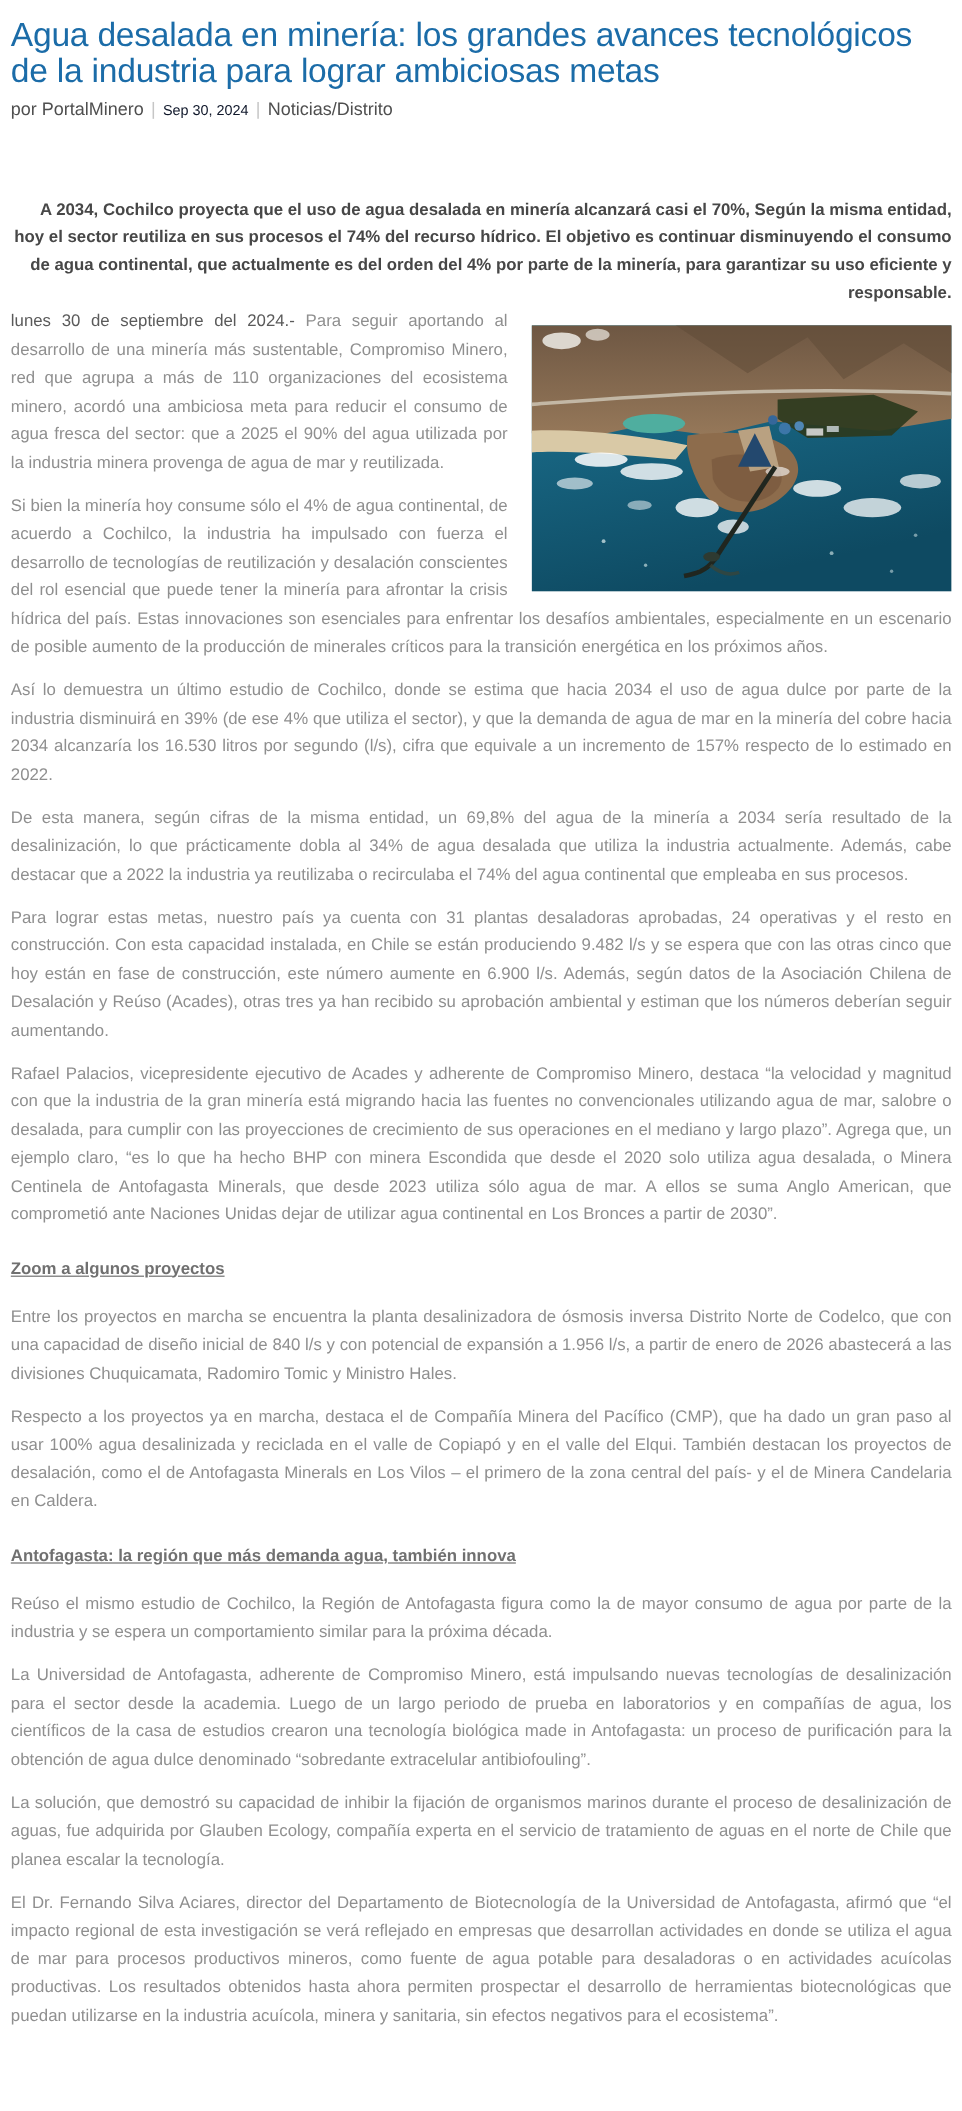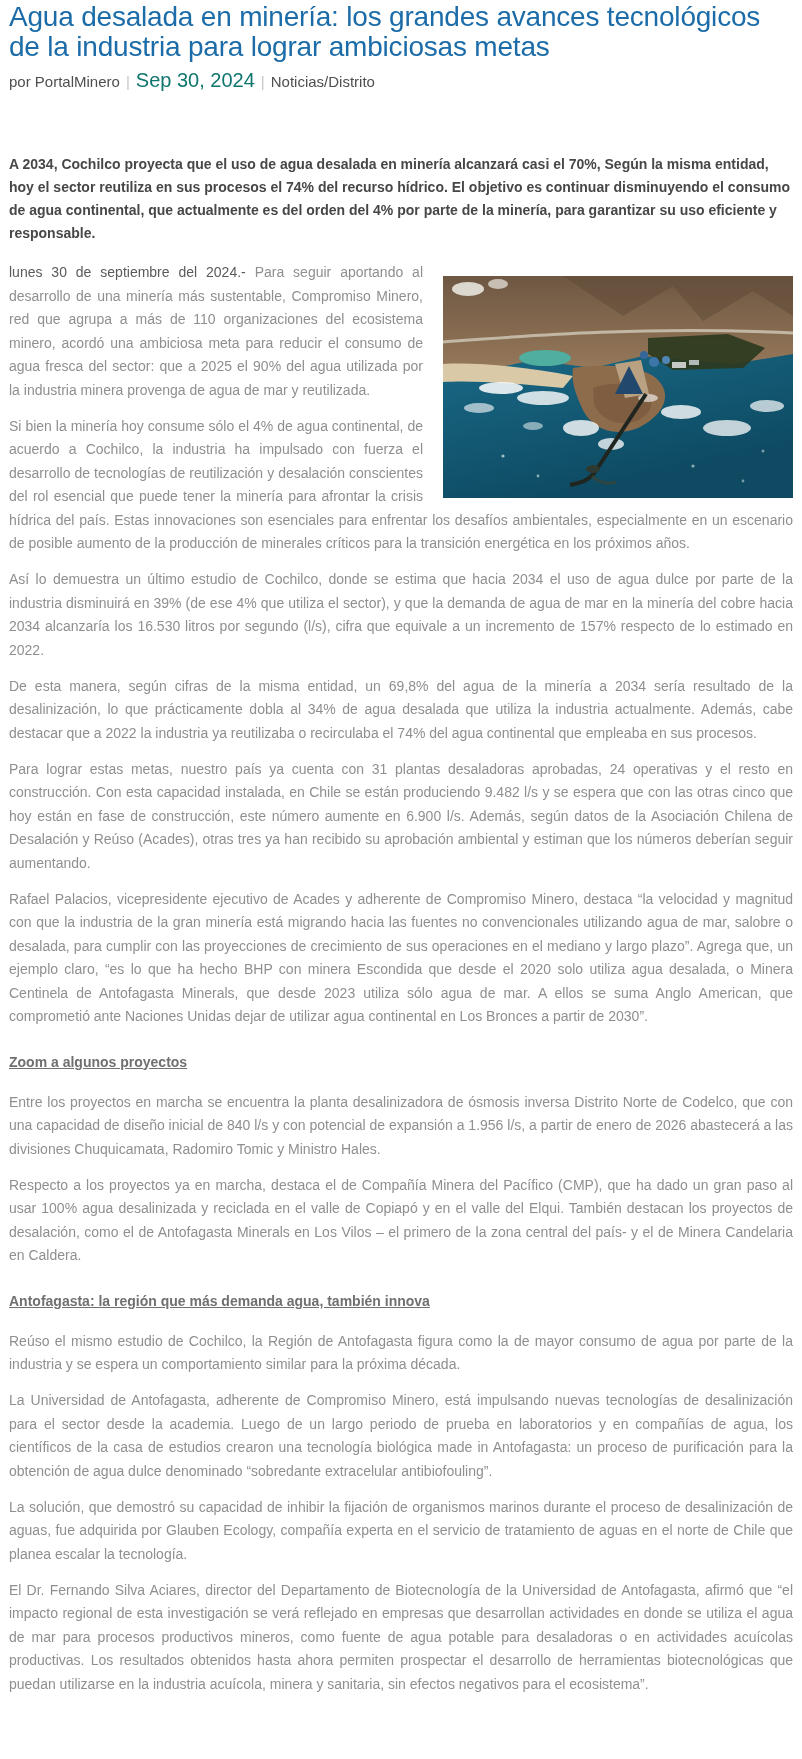--- a/index.html
+++ b/index.html
@@ -1,33 +1,33 @@
 <!DOCTYPE html>
 <html lang="es"><head>
 <meta charset="utf-8">
 <style>
   html, body { margin: 0; padding: 0; background: #ffffff; }
   body { width: 802px; height: 1759px; overflow: hidden;
          font-family: "Liberation Sans", sans-serif; }
-  .page { width: 802px; height: 1759px; padding: 2px 9px 0; box-sizing: border-box; overflow: hidden; }
+  .page { width: 802px; height: 1759px; padding: 14px 9px 0; box-sizing: border-box; overflow: hidden; }
 
   h1.title {
     margin: 0 0 10px; font-size: 28px; line-height: 30px; font-weight: 400;
     color: #1b6ca8; letter-spacing: -0.2px;
   }
   .byline { font-size: 15px; line-height: 16px; color: #4f4f4f; margin: 0 0 63px; }
   .byline .sep { color: #c6c6c6; margin: 0 6px; }
-  .byline .by-date { color: #0f766e; font-size: 20px; }
+  .byline .by-date { color: #0f172a; font-size: 12px; }
   .byline .by-author, .byline .by-cat { color: #4f4f4f; margin-top: 22px; }
 
   .location { font-size: 16px; line-height: 17px; font-style: italic; color: #4a4a4a; margin: 0 0 11px; }
 
   .intro {
-    margin: 0 0 16px; font-size: 14px; line-height: 23px; font-weight: 700;
-    color: #474747; text-align: left;
+    margin: 0 0 1px; font-size: 14px; line-height: 23px; font-weight: 700;
+    color: #474747; text-align: right;
   }
 
   .article-body { color: #8f8f8f; }
   p.para { margin: 0 0 12.5px; font-size: 14px; line-height: 23.5px; text-align: justify; color: #8f8f8f; }
   p.para .lead { color: #5a5a5a; font-weight: 400; }
 
   h2.subhead { margin: 22px 0 17px; font-size: 14px; line-height: 23px; font-weight: 700; color: #707070; text-decoration: underline; }
 
   figure.photo {
     float: right; width: 350px; height: 222px; margin: 15px 0 8px 20px; padding: 0;

